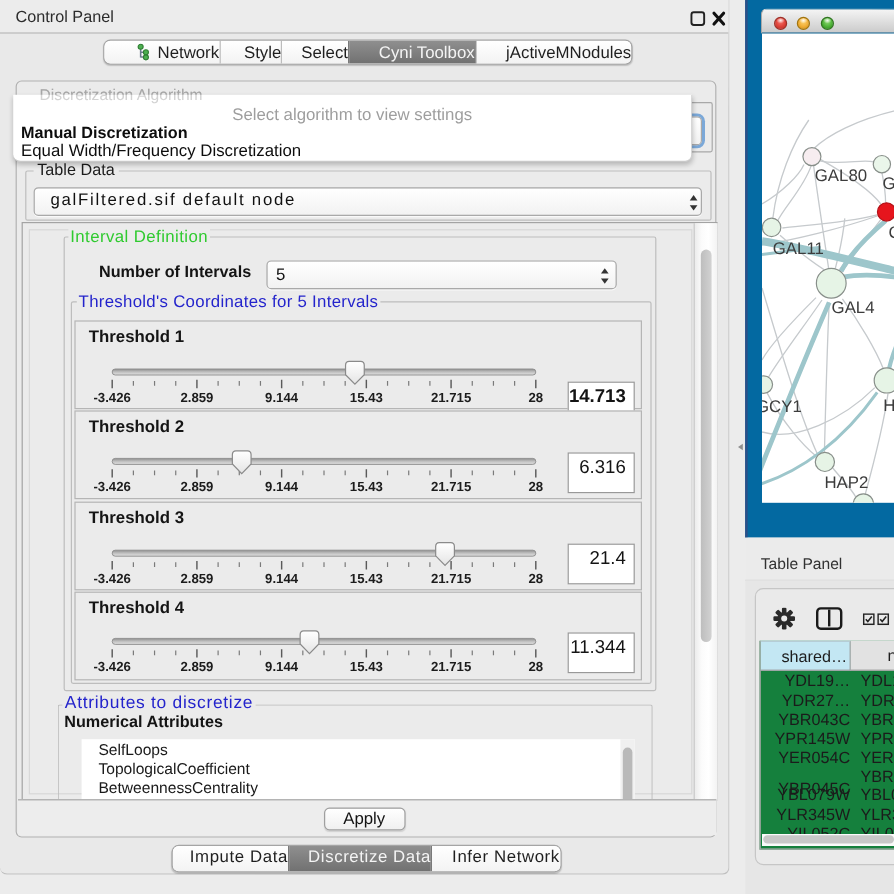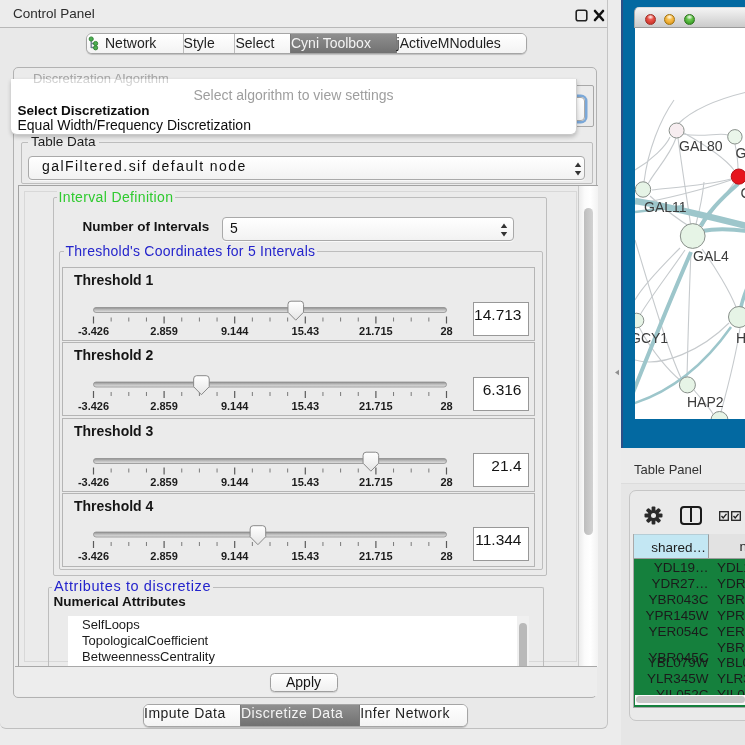--- a/index.html
+++ b/index.html
@@ -6,21 +6,21 @@
   font-family:"Liberation Sans", sans-serif; }
 .abs { position:absolute; }
 #cp { position:absolute; left:0; top:0; width:608px; height:729px; background:#e9e9e9;
   border-right:1px solid #c4c4c4; border-bottom:1px solid #bfbfbf;
   border-radius:0 0 6px 6px; }
 #cptitle { position:absolute; left:0; top:0; width:100%; height:28px; background:#ececec;
   border-bottom:1px solid #b8b8b8; }
 #cptitle span { position:absolute; left:13px; top:5.5px; font-size:13.5px; color:#2c2c2c; }
 .seg { position:absolute; background:#fcfcfc; border:1px solid #a5a5a5; border-radius:6px;
   box-shadow:0 1px 1px rgba(0,0,0,0.18); overflow:hidden; display:flex; }
-.seg .it { height:100%; display:flex; align-items:center; justify-content:flex-start;
+.seg .it { height:100%; display:flex; align-items:center; justify-content:flex-end;
   font-size:14px; color:#1f1f1f; position:relative;
   background:linear-gradient(#ffffff,#f3f3f3); }
 .seg .it.sep { border-left:1px solid #bcbcbc; }
 .segb .it { padding-bottom:6px; letter-spacing:0.5px; }
 .seg .it.sel { background:linear-gradient(#8f8f8f,#717171); color:#f4f4f4;
   border-left:1px solid #7a7a7a; }
 #outer { position:absolute; left:13px; top:67px; width:584px; height:631px;
   background:#ebebeb; border:1px solid #b2b2b2; border-radius:5px; }
 .grouplab { position:absolute; font-size:13.5px; }
 .gborder { position:absolute; border:1px solid #bdbdbd; border-radius:2px; }
@@ -163,21 +163,21 @@
 <path d="M48.15,49.5V53.5 M65.80,49.5V53.5 M83.45,49.5V53.5 M118.75,49.5V53.5 M136.40,49.5V53.5 M154.05,49.5V53.5 M189.35,49.5V53.5 M207.00,49.5V53.5 M224.65,49.5V53.5 M259.95,49.5V53.5 M277.60,49.5V53.5 M295.25,49.5V53.5 M330.55,49.5V53.5 M348.20,49.5V53.5 M365.85,49.5V53.5" stroke="#7a7a7a" stroke-width="1"></path>
 <path d="M30.50,48.5V55.5 M101.10,48.5V55.5 M171.70,48.5V55.5 M242.30,48.5V55.5 M312.90,48.5V55.5 M383.50,48.5V55.5" stroke="#5a5a5a" stroke-width="1.2"></path>
 <text x="30.50" y="67.0" text-anchor="middle" font-size="11" font-weight="bold" fill="#1c1c1c">-3.426</text>
 <text x="101.10" y="67.0" text-anchor="middle" font-size="11" font-weight="bold" fill="#1c1c1c">2.859</text>
 <text x="171.70" y="67.0" text-anchor="middle" font-size="11" font-weight="bold" fill="#1c1c1c">9.144</text>
 <text x="242.30" y="67.0" text-anchor="middle" font-size="11" font-weight="bold" fill="#1c1c1c">15.43</text>
 <text x="312.90" y="67.0" text-anchor="middle" font-size="11" font-weight="bold" fill="#1c1c1c">21.715</text>
 <text x="383.50" y="67.0" text-anchor="middle" font-size="11" font-weight="bold" fill="#1c1c1c">28</text>
 <path transform="translate(232.75,43.0)" d="M -7.8,-6.5 Q -7.8,-9.8 -4.8,-9.8 L 4.8,-9.8 Q 7.8,-9.8 7.8,-6.5 L 7.8,1.2 L 0,9.2 L -7.8,1.2 Z" fill="url(#thumbg)" stroke="#8a8a8a" stroke-width="1"></path>
 </svg>
-<div class="valfield" style="left:410.5px;top:34.0px;">14.713</div>
+<div class="valfield" style="left:410.5px;top:50px;font-weight:bold;">14.713</div>
 </div>
 <div class="thrbox" style="left:60.5px;top:341.0px;">
 <div class="thrtitle">Threshold 2</div>
 <svg width="473" height="74" style="position:absolute;left:0;top:0" viewBox="0 0 473 74">
 <rect x="30.5" y="39.0" width="353.0" height="5" rx="2.5" fill="url(#trackg)" stroke="#8f8f8f" stroke-width="0.8"></rect>
 <path d="M48.15,49.0V53.0 M65.80,49.0V53.0 M83.45,49.0V53.0 M118.75,49.0V53.0 M136.40,49.0V53.0 M154.05,49.0V53.0 M189.35,49.0V53.0 M207.00,49.0V53.0 M224.65,49.0V53.0 M259.95,49.0V53.0 M277.60,49.0V53.0 M295.25,49.0V53.0 M330.55,49.0V53.0 M348.20,49.0V53.0 M365.85,49.0V53.0" stroke="#7a7a7a" stroke-width="1"></path>
 <path d="M30.50,48.0V55.0 M101.10,48.0V55.0 M171.70,48.0V55.0 M242.30,48.0V55.0 M312.90,48.0V55.0 M383.50,48.0V55.0" stroke="#5a5a5a" stroke-width="1.2"></path>
 <text x="30.50" y="66.5" text-anchor="middle" font-size="11" font-weight="bold" fill="#1c1c1c">-3.426</text>
 <text x="101.10" y="66.5" text-anchor="middle" font-size="11" font-weight="bold" fill="#1c1c1c">2.859</text>
 <text x="171.70" y="66.5" text-anchor="middle" font-size="11" font-weight="bold" fill="#1c1c1c">9.144</text>
@@ -354,17 +354,17 @@
 <div class="trow2" style="top:137.8px;">YLR34</div>
 <div class="trow" style="left:0;top:153.7px;">YIL052C</div>
 <div class="trow2" style="top:153.7px;">YIL05</div>
 <div id="hsb">
       <div class="th"></div>
     </div>
 </div>
 <div id="ddown">
 <div class="abs" style="left:22px;top:-8px;font-size:13px;color:#d2d2d2;">Discretization Algorithm</div>
 <div class="abs" style="left:0;top:8.5px;width:100%;text-align:center;font-size:14px;color:#9e9e9e;">Select algorithm to view settings</div>
-<div class="abs" style="left:6.5px;top:24.5px;font-size:13.5px;font-weight:bold;color:#0d0d0d;">Select Discretization</div>
+<div class="abs" style="left:6.5px;top:24.5px;font-size:13.5px;font-weight:bold;color:#0d0d0d;">Manual Discretization</div>
 <div class="abs" style="left:6.5px;top:38.5px;font-size:14px;color:#0d0d0d;">Equal Width/Frequency Discretization</div>
 </div>
 <div class="abs" style="left:11px;top:70.5px;width:566px;height:8px;overflow:hidden;">
     <div class="abs" style="left:22px;top:0;font-size:13px;color:#a6a6a6;">Discretization Algorithm</div>
   </div>
 </body></html>

